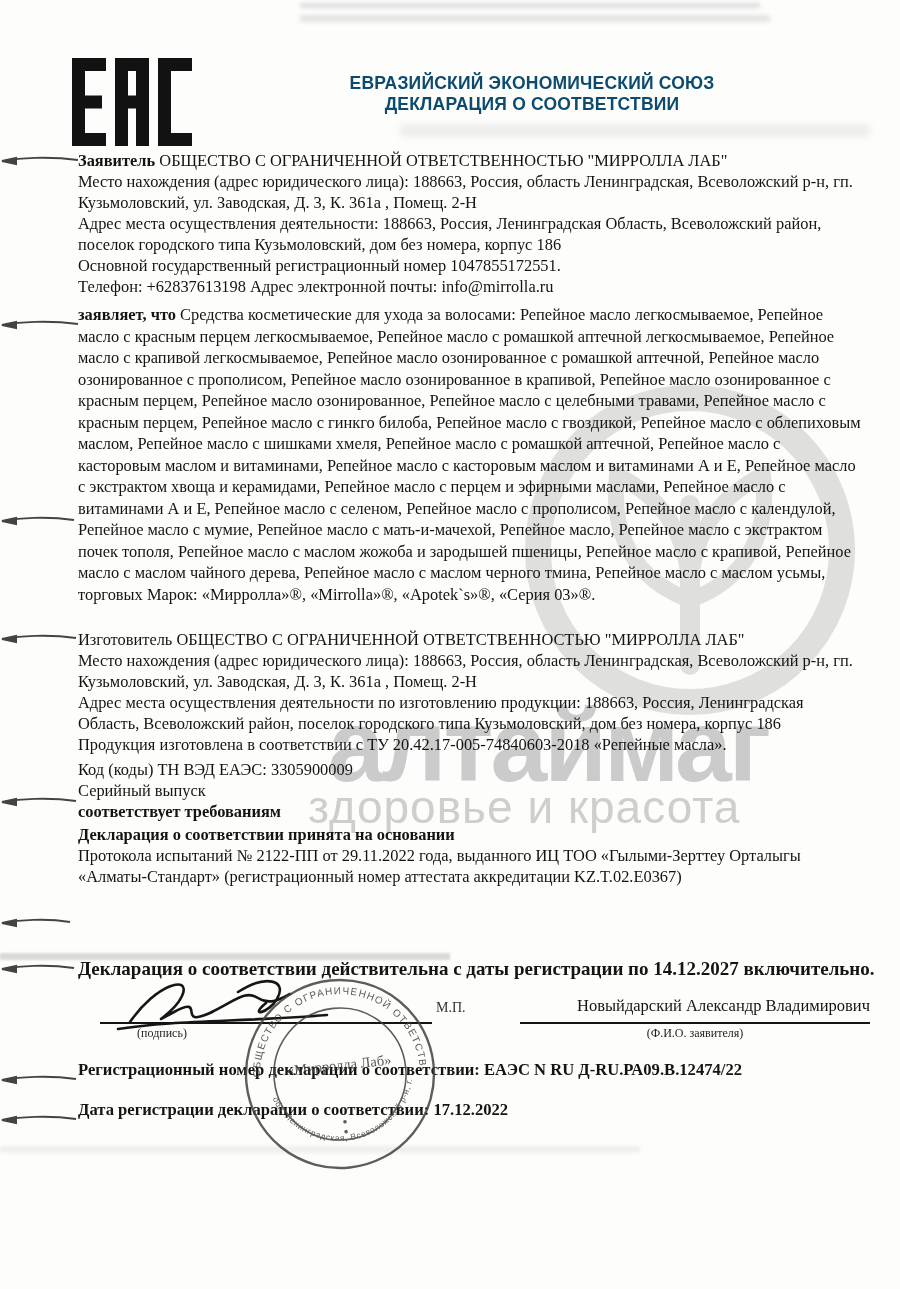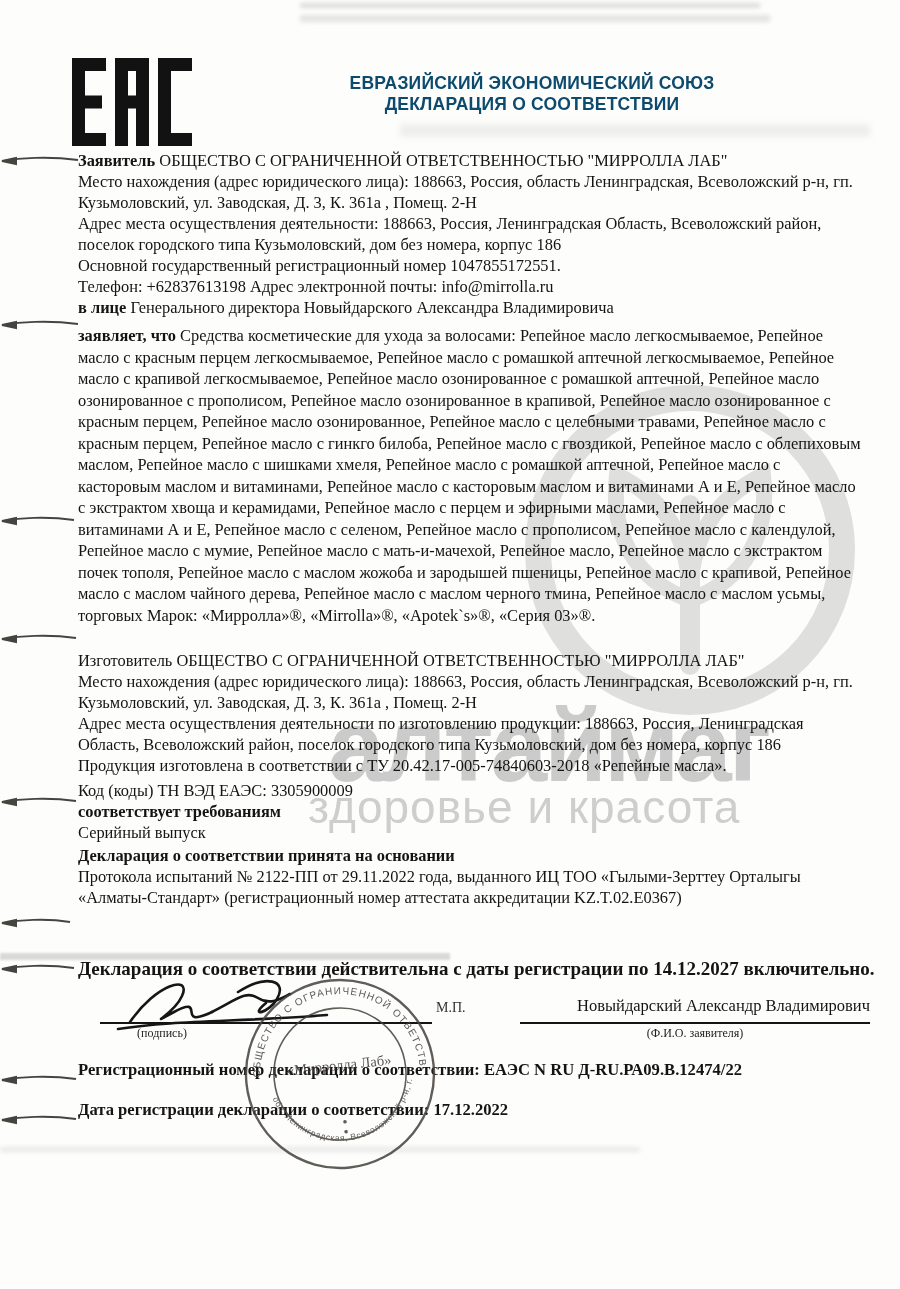--- a/index.html
+++ b/index.html
@@ -110,32 +110,31 @@
       <div>ЕВРАЗИЙСКИЙ ЭКОНОМИЧЕСКИЙ СОЮЗ</div>
       <div>ДЕКЛАРАЦИЯ О СООТВЕТСТВИИ</div>
     </div>
 
     <div class="flow">
       <p><b>Заявитель</b><span> ОБЩЕСТВО С ОГРАНИЧЕННОЙ ОТВЕТСТВЕННОСТЬЮ "МИРРОЛЛА ЛАБ"</span></p>
       <p>Место нахождения (адрес юридического лица): 188663, Россия, область Ленинградская, Всеволожский р-н, гп. Кузьмоловский, ул. Заводская, Д. 3, К. 361а , Помещ. 2-Н</p>
       <p>Адрес места осуществления деятельности: 188663, Россия, Ленинградская Область, Всеволожский район, поселок городского типа Кузьмоловский, дом без номера, корпус 186</p>
       <p>Основной государственный регистрационный номер 1047855172551.</p>
       <p>Телефон: +62837613198 Адрес электронной почты: info@mirrolla.ru</p>
-      <p><b>в лице</b><span> Генерального директора Новыйдарского Александра Владимировича</span></p>
 
       <p class="products"><b>заявляет, что</b><span> Средства косметические для ухода за волосами: Репейное масло легкосмываемое, Репейное масло с красным перцем легкосмываемое, Репейное масло с ромашкой аптечной легкосмываемое, Репейное масло с крапивой легкосмываемое, Репейное масло озонированное с ромашкой аптечной, Репейное масло озонированное с прополисом, Репейное масло озонированное в крапивой, Репейное масло озонированное с красным перцем, Репейное масло озонированное, Репейное масло с целебными травами, Репейное масло с красным перцем, Репейное масло с гинкго билоба, Репейное масло с гвоздикой, Репейное масло с облепиховым маслом, Репейное масло с шишками хмеля, Репейное масло с ромашкой аптечной, Репейное масло с касторовым маслом и витаминами, Репейное масло с касторовым маслом и витаминами А и Е, Репейное масло с экстрактом хвоща и керамидами, Репейное масло с перцем и эфирными маслами, Репейное масло с витаминами А и Е, Репейное масло с селеном, Репейное масло с прополисом, Репейное масло с календулой, Репейное масло с мумие, Репейное масло с мать-и-мачехой, Репейное масло, Репейное масло с экстрактом почек тополя, Репейное масло с маслом жожоба и зародышей пшеницы, Репейное масло с крапивой, Репейное масло с маслом чайного дерева, Репейное масло с маслом черного тмина, Репейное масло с маслом усьмы, торговых Марок: «Мирролла»®, «Mirrolla»®, «Apotek`s»®, «Серия 03»®.</span></p>
 
       <p class="mt-lg">Изготовитель ОБЩЕСТВО С ОГРАНИЧЕННОЙ ОТВЕТСТВЕННОСТЬЮ "МИРРОЛЛА ЛАБ"</p>
       <p>Место нахождения (адрес юридического лица): 188663, Россия, область Ленинградская, Всеволожский р-н, гп. Кузьмоловский, ул. Заводская, Д. 3, К. 361а , Помещ. 2-Н</p>
       <p>Адрес места осуществления деятельности по изготовлению продукции: 188663, Россия, Ленинградская Область, Всеволожский район, поселок городского типа Кузьмоловский, дом без номера, корпус 186</p>
       <p>Продукция изготовлена в соответствии с ТУ 20.42.17-005-74840603-2018 «Репейные масла».</p>
 
       <p class="mt-sm">Код (коды) ТН ВЭД ЕАЭС: 3305900009</p>
+      <p>Серийный выпуск</p>
       <p><b>соответствует требованиям</b></p>
-      <p>Серийный выпуск</p>
 
       <p class="mt-xs"><b>Декларация о соответствии принята на основании</b></p>
       <p>Протокола испытаний № 2122-ПП от 29.11.2022 года, выданного ИЦ ТОО «Гылыми-Зерттеу Орталыгы «Алматы-Стандарт» (регистрационный номер аттестата аккредитации KZ.T.02.E0367)</p>
 
     </div>
 
     <div class="validity">Декларация о соответствии действительна с даты регистрации по 14.12.2027 включительно.</div>
 
     <svg class="signature" viewBox="0 0 230 78">
       <g fill="none" stroke="#161616" stroke-width="2.6" stroke-linecap="round">

